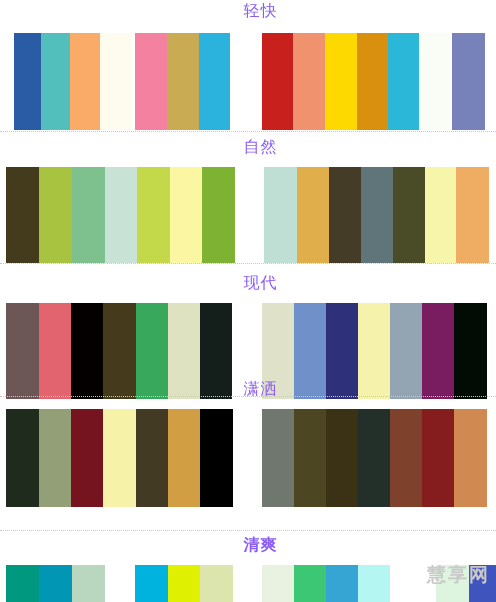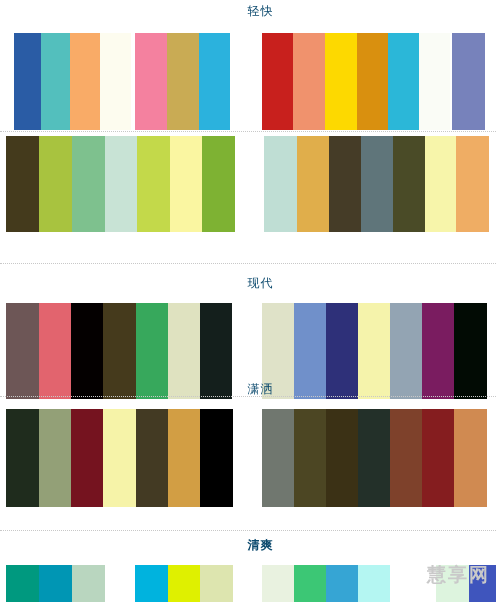--- a/index.html
+++ b/index.html
@@ -21,23 +21,23 @@
     background: #ffffff;
   }
   .palette-row {
     position: absolute;
     left: 0;
     width: 496px;
     box-sizing: border-box;
   }
   .row-title {
     text-align: center;
-    font-size: 12px;
+    font-size: 16px;
     line-height: 16px;
-    color: #0c4a6e;
+    color: #8b5cf6;
     font-weight: 500;
     letter-spacing: 1px;
     height: 18px;
     padding-top: 3px;
     font-family: "DejaVu Sans", "Liberation Sans", sans-serif;
     padding-left: 25px;
   }
   .swatch-area {
     position: relative;
     width: 496px;
@@ -99,20 +99,21 @@
             <div class="swatch" title="#2bb7d8" style="width: 31px; background: rgb(43, 183, 216);"></div>
             <div class="swatch" title="#fafcf6" style="width: 31px; background: rgb(250, 252, 246);"></div>
           </div>
           <div class="swatch-group" style="left: 452px;">
             <div class="swatch" title="#7782bb" style="width: 33px; background: rgb(119, 130, 187);"></div>
           </div>
         </div>
       </div>
       <div class="separator" style="top: 131px; border-top-color: rgb(200, 200, 200);"></div>
       <div class="palette-row" style="top: 136px;">
+        <div class="row-title" style="height: 28px;">自然</div>
         <div class="swatch-area" style="height: 96px;">
           <div class="swatch-group" style="left: 6px;">
             <div class="swatch" title="#443a1c" style="width: 33px; background: rgb(68, 58, 28);"></div>
             <div class="swatch" title="#a8c33f" style="width: 33px; background: rgb(168, 195, 63);"></div>
             <div class="swatch" title="#7ec18e" style="width: 33px; background: rgb(126, 193, 142);"></div>
             <div class="swatch" title="#c8e3d5" style="width: 32px; background: rgb(200, 227, 213);"></div>
             <div class="swatch" title="#c3d94a" style="width: 33px; background: rgb(195, 217, 74);"></div>
             <div class="swatch" title="#faf6a1" style="width: 32px; background: rgb(250, 246, 161);"></div>
             <div class="swatch" title="#7eb233" style="width: 33px; background: rgb(126, 178, 51);"></div>
           </div>

